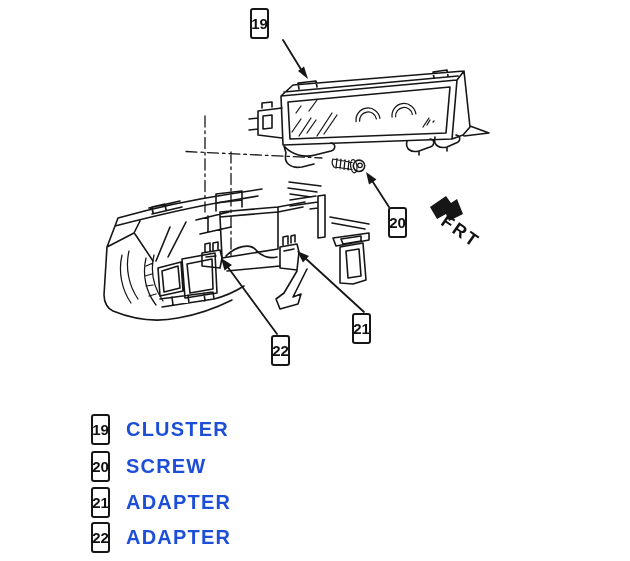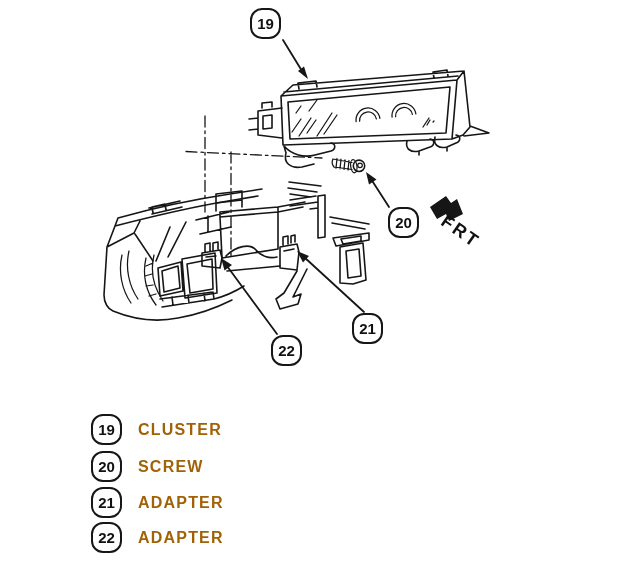--- a/index.html
+++ b/index.html
@@ -11,38 +11,38 @@
     overflow:hidden;
   }
   .stage svg{position:absolute;left:0;top:0;}
   svg .ln{fill:none;stroke:#161616;stroke-width:1.6;stroke-linecap:round;stroke-linejoin:round;}
   svg .thin{stroke-width:1.25;}
   svg .thick{stroke-width:1.8;}
   svg .cl{stroke-width:1.3;stroke-dasharray:11 4 2.5 4;}
   svg .solid{fill:#161616;stroke:none;}
   .callout{
     position:absolute;box-sizing:border-box;
-    width:31px;height:31px;
-    border:2.5px solid #161616;border-radius:12px;
+    width:19px;height:31px;
+    border:2.5px solid #161616;border-radius:3px;
     background:#ffffff;
     display:flex;align-items:center;justify-content:center;
     font-weight:700;font-size:15px;color:#111111;
   }
   .frt-label{
     position:absolute;left:449px;top:211px;
     font-weight:700;font-size:18px;color:#111111;
     letter-spacing:2.5px;
     transform:rotate(35deg);transform-origin:0 0;
   }
   .legend-row{
     position:absolute;left:91px;
     display:flex;align-items:center;gap:16px;
   }
   .legend-label{
-    font-weight:700;font-size:16px;color:#a16207;letter-spacing:1.2px;
+    font-weight:700;font-size:20px;color:#1d4ed8;letter-spacing:1.2px;
   }
   .legend-row .callout{position:static;}
 </style>
 </head>
 <body>
 
 <div class="stage">
 
   <svg width="630" height="561" viewBox="0 0 630 561">
 

